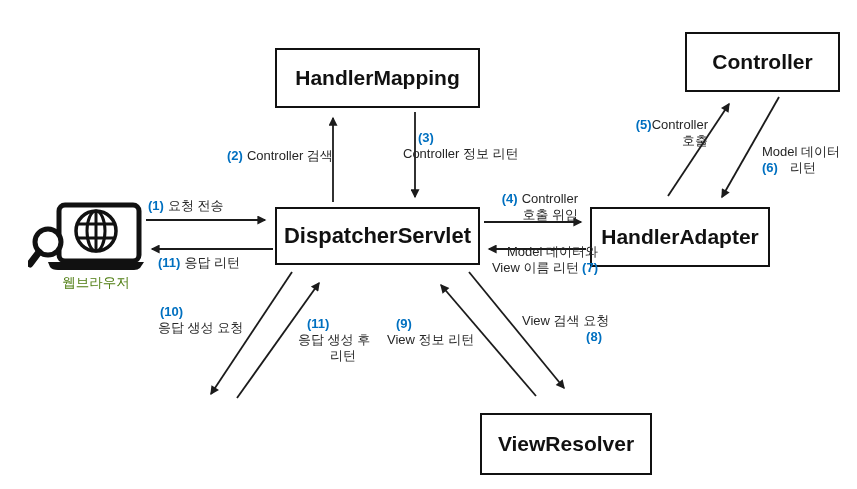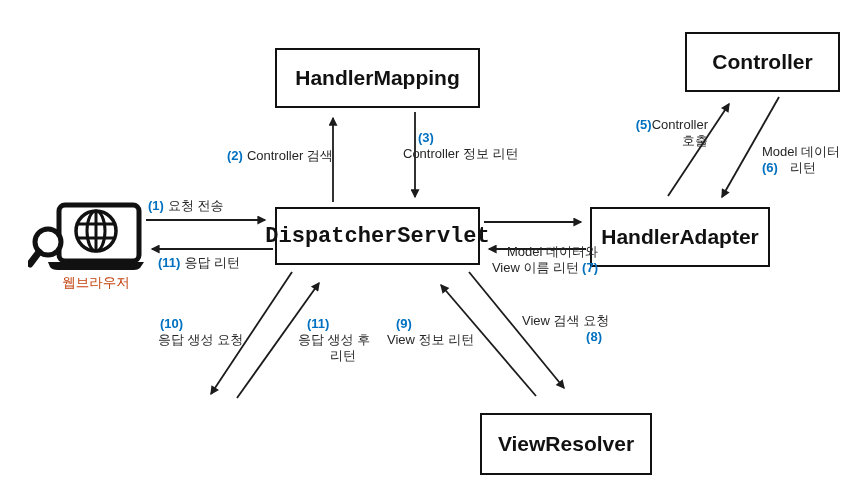--- a/index.html
+++ b/index.html
@@ -24,21 +24,21 @@
     align-items: center;
     justify-content: center;
     font-weight: bold;
     font-size: 21px;
     color: #111111;
     letter-spacing: 0px;
     box-sizing: border-box;
   }
   #box-handler-mapping  { left: 275px; top: 48px;  width: 205px; height: 60px; }
   #box-controller       { left: 685px; top: 32px;  width: 155px; height: 60px; }
-  #box-dispatcher       { left: 275px; top: 207px; width: 205px; height: 58px; font-size: 22px; font-family: Liberation Mono, monospace; }
+  #box-dispatcher       { left: 275px; top: 207px; width: 205px; height: 58px; font-size: 22px; }
   #box-handler-adapter  { left: 590px; top: 207px; width: 180px; height: 60px; }
   #box-view             { left: 147px; top: 412px; width: 128px; height: 61px; font-size: 23px; }
   #box-view-resolver    { left: 480px; top: 413px; width: 172px; height: 62px; }
 
   .lbl {
     position: absolute;
     font-size: 13px;
     line-height: 16px;
     color: #262626;
     white-space: nowrap;
@@ -53,21 +53,21 @@
   .center { text-align: right; }
   .right  { text-align: right; }
 
   #browser-icon { position: absolute; left: 28px; top: 200px; }
   #browser-label {
     position: absolute;
     left: 50px; top: 274px;
     width: 92px;
     text-align: center;
     font-size: 13.5px;
-    color: #c2410c;
+    color: #4d7c0f;
   }
 </style>
 </head>
 <body>
 
 <div class="canvas">
 
   <svg class="arrow-layer" viewBox="0 0 857 489" xmlns="http://www.w3.org/2000/svg">
     <defs>
       <marker id="ah" viewBox="0 0 10 10" refX="8.5" refY="5" markerWidth="11" markerHeight="9" orient="auto" markerUnits="userSpaceOnUse">
@@ -135,20 +135,24 @@
 
   <div class="lbl" style="left:227px; top:148px;">
     <span class="num gap-r">(2)</span><span>Controller 검색</span>
   </div>
 
   <div class="lbl" style="left:403px; top:130px;">
     <div style="padding-left:15px;"><span class="num">(3)</span></div>
     <div>Controller 정보 리턴</div>
   </div>
 
+  <div class="lbl center" style="left:478px; top:191px; width:100px;">
+    <div><span class="num gap-r">(4)</span><span>Controller</span></div>
+    <div>호출 위임</div>
+  </div>
 
   <div class="lbl center" style="left:628px; top:117px; width:80px;">
     <div><span class="num">(5)</span><span>Controller</span></div>
     <div>호출</div>
   </div>
 
   <div class="lbl" style="left:762px; top:144px;">
     <div>Model 데이터</div>
     <div><span class="num wide-gap">(6)</span><span>리턴</span></div>
   </div>
@@ -161,21 +165,21 @@
   <div class="lbl" style="left:522px; top:313px; width:84px;">
     <div>View 검색 요청</div>
     <div class="right" style="padding-right:4px;"><span class="num">(8)</span></div>
   </div>
 
   <div class="lbl" style="left:387px; top:316px;">
     <div style="padding-left:9px;"><span class="num">(9)</span></div>
     <div>View 정보 리턴</div>
   </div>
 
-  <div class="lbl" style="left:158px; top:316px;">
+  <div class="lbl" style="left:158px; top:304px;">
     <div style="padding-left:2px;"><span class="num">(10)</span></div>
     <div>응답 생성 요청</div>
   </div>
 
   <div class="lbl" style="left:298px; top:316px; width:58px;">
     <div style="padding-left:9px;"><span class="num">(11)</span></div>
     <div>응답 생성 후</div>
     <div class="center">리턴</div>
   </div>
 

